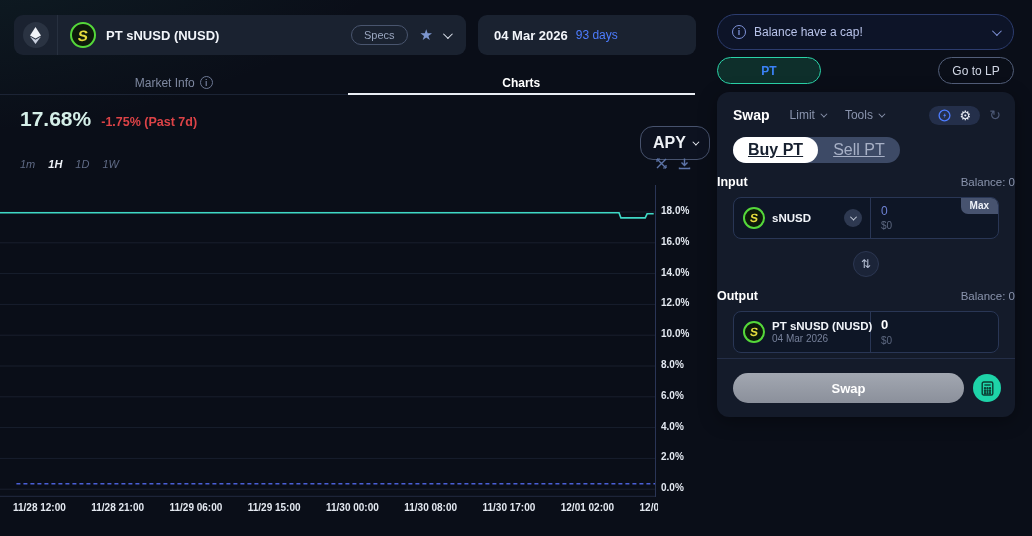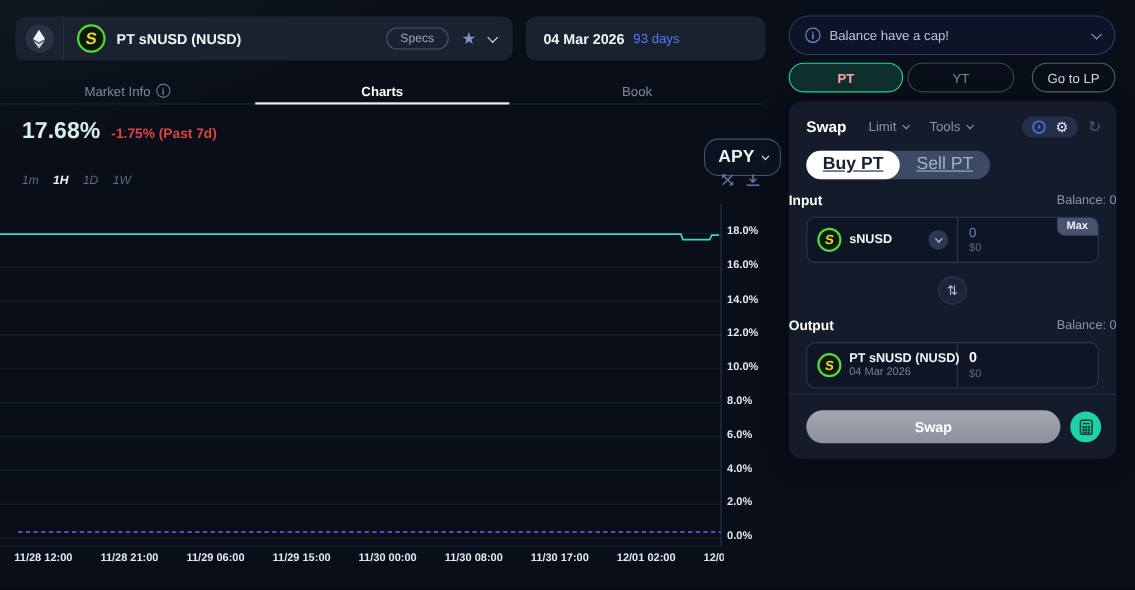--- a/index.html
+++ b/index.html
@@ -35,21 +35,21 @@
   .cap-banner { position:absolute; left:717px; top:14px; width:297px; height:36px; border:1px solid #2c3c6e;
     background:#0d1428; border-radius:18px; display:flex; align-items:center; padding:0 14px; gap:8px; cursor:pointer; }
   .info-ic { width:14px; height:14px; border:1.2px solid currentColor; border-radius:50%; color:#7f92d8;
     font-size:9px; font-weight:700; display:flex; align-items:center; justify-content:center; font-style:normal; flex:none; }
   .cap-text { font-size:12px; color:#b8c3ea; }
   .cap-banner .chev { margin-left:auto; color:#7f92d8; }
 
   
   .mode-tabs { position:absolute; left:717px; top:57px; width:297px; height:27px; display:flex; }
   .pill { border-radius:14px; display:flex; align-items:center; justify-content:center; font-size:12px; cursor:pointer; }
-  .pt-pill { width:104px; background:#0e2f2b; border:1.5px solid #2bd3a8; color:#fca5a5; font-weight:700; }
+  .pt-pill { width:104px; background:#0e2f2b; border:1.5px solid #2bd3a8; color:#3b82f6; font-weight:700; }
   .yt-pill { width:97px; margin-left:4px; border:1px solid #39455f; color:#7b86a2; }
   .lp-pill { width:76px; margin-left:auto; border:1px solid #525e79; color:#d0d6e4; }
 
   
   .content-tabs { position:absolute; left:0; top:71px; width:695px; height:24px; display:flex;
     border-bottom:1px solid #1c2435; }
   .ctab { flex:1; text-align:center; font-size:12px; color:#7e88a0; position:relative; cursor:pointer;
     display:flex; align-items:center; justify-content:center; gap:5px; }
   .ctab .info-ic { color:#6d7894; width:13px; height:13px; }
   .ctab-active { color:#ffffff; font-weight:600; }
@@ -152,34 +152,30 @@
   </div>
 
   <div class="cap-banner">
     <i class="info-ic">i</i>
     <span class="cap-text">Balance have a cap!</span>
     <span class="chev"></span>
   </div>
 
   <div class="mode-tabs">
     <div class="pill pt-pill">PT</div>
-    <div class="pill yt-pill">YT</div>
     <div class="pill lp-pill">Go to LP</div>
   </div>
 
   <div class="content-tabs">
     <div class="ctab">
       <span>Market Info</span>
       <i class="info-ic">i</i>
     </div>
     <div class="ctab ctab-active">
       <span>Charts</span>
-    </div>
-    <div class="ctab">
-      <span>Book</span>
     </div>
   </div>
 
   <div class="stats">
     <span class="apy-val">17.68%</span>
     <span class="apy-change">-1.75% (Past 7d)</span>
   </div>
   <div class="apy-btn">
     <span>APY</span>
     <span class="chev"></span>

